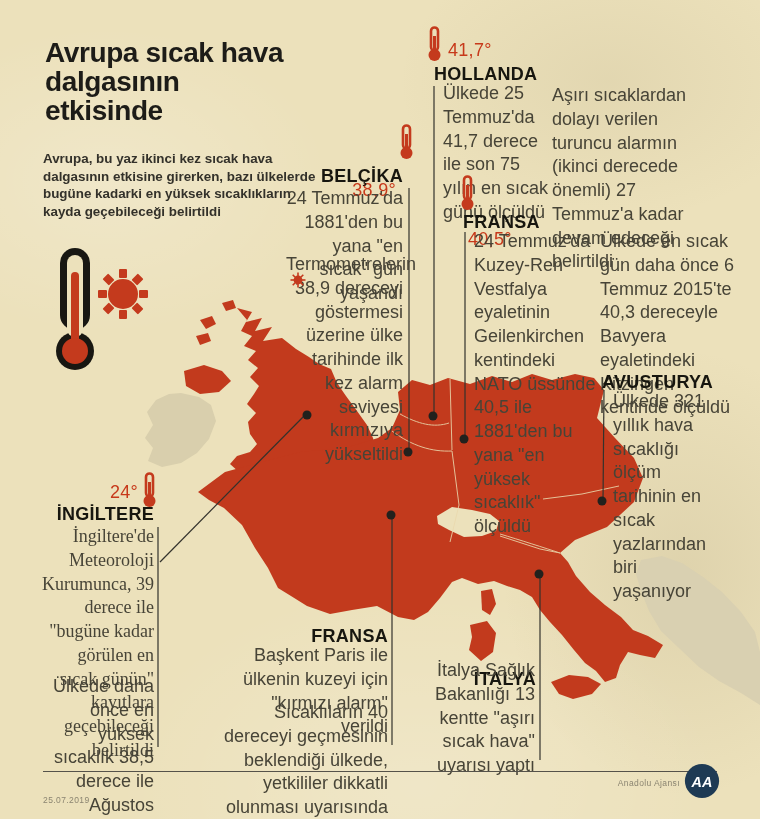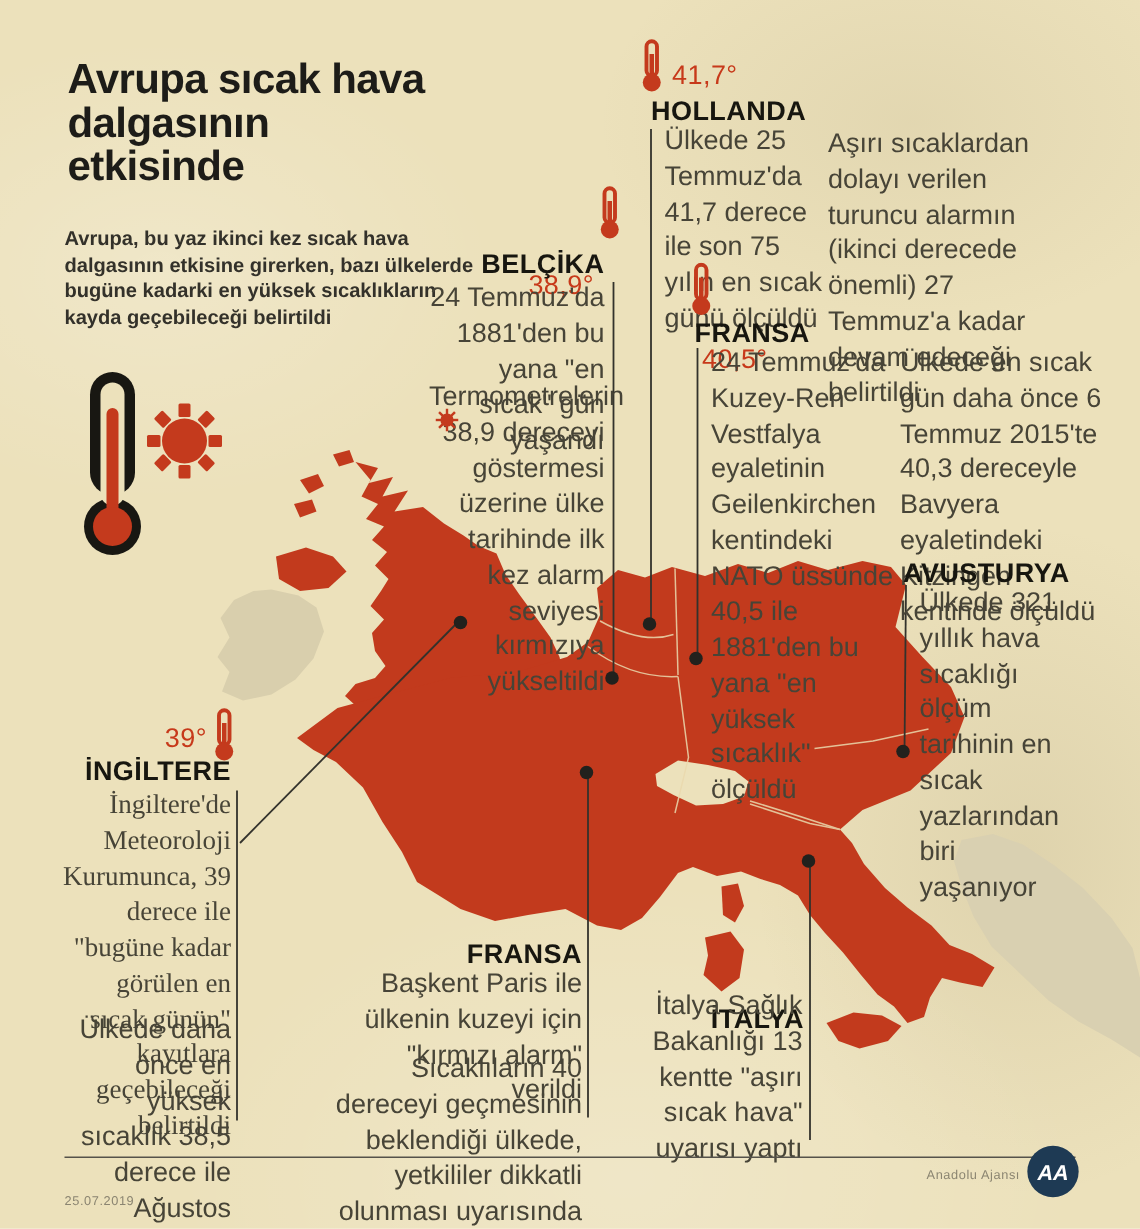--- a/index.html
+++ b/index.html
@@ -151,21 +151,21 @@
     </svg>
   </div>
   <div class="blk temp" style="left:468px;top:189px;margin-top:40px;">40,5°</div>
   <div class="blk cname" style="left:463px;top:212px;">FRANSA</div>
   <div class="blk body" style="left:474px;top:230px;width:122px;">24 Temmuz'da Kuzey-Ren Vestfalya eyaletinin Geilenkirchen kentindeki NATO üssünde 40,5 ile 1881'den bu yana "en yüksek sıcaklık" ölçüldü</div>
   <div class="blk body" style="left:600px;top:230px;width:140px;">Ülkede en sıcak gün daha önce 6 Temmuz 2015'te 40,3 dereceyle Bavyera eyaletindeki Kitzingen kentinde ölçüldü</div>
 
   <div class="blk cname" style="left:602px;top:372px;">AVUSTURYA</div>
   <div class="blk body" style="left:613px;top:390px;width:102px;">Ülkede 321 yıllık hava sıcaklığı ölçüm tarihinin en sıcak yazlarından biri yaşanıyor</div>
 
-  <div class="blk temp ra" style="left:98px;top:482px;width:40px;">39°</div>
+  <div class="blk temp ra" style="left:98px;top:482px;width:40px;">24°</div>
   <div class="blk" style="left:140px;top:472px;">
     <svg width="18" height="36" viewBox="0 0 18 36">
       <rect x="6" y="1.5" width="7" height="23" rx="3.5" fill="none" stroke="#c43a1d" stroke-width="2.6"></rect>
       <line x1="9.5" y1="10" x2="9.5" y2="24" stroke="#c43a1d" stroke-width="3"></line>
       <circle cx="9.5" cy="29" r="6" fill="#c43a1d"></circle>
     </svg>
   </div>
   <div class="blk cname ra" style="left:55px;top:504px;width:99px;">İNGİLTERE</div>
   <div class="blk body ra" style="left:42px;top:525px;width:112px;font-family:Liberation Serif, serif;">İngiltere'de Meteoroloji Kurumunca, 39 derece ile "bugüne kadar görülen en sıcak günün" kayıtlara geçebileceği belirtildi</div>
   <div class="blk body ra" style="left:42px;top:675px;width:112px;">Ülkede daha önce en yüksek sıcaklık 38,5 derece ile Ağustos 2003'te ölçüldü</div>

